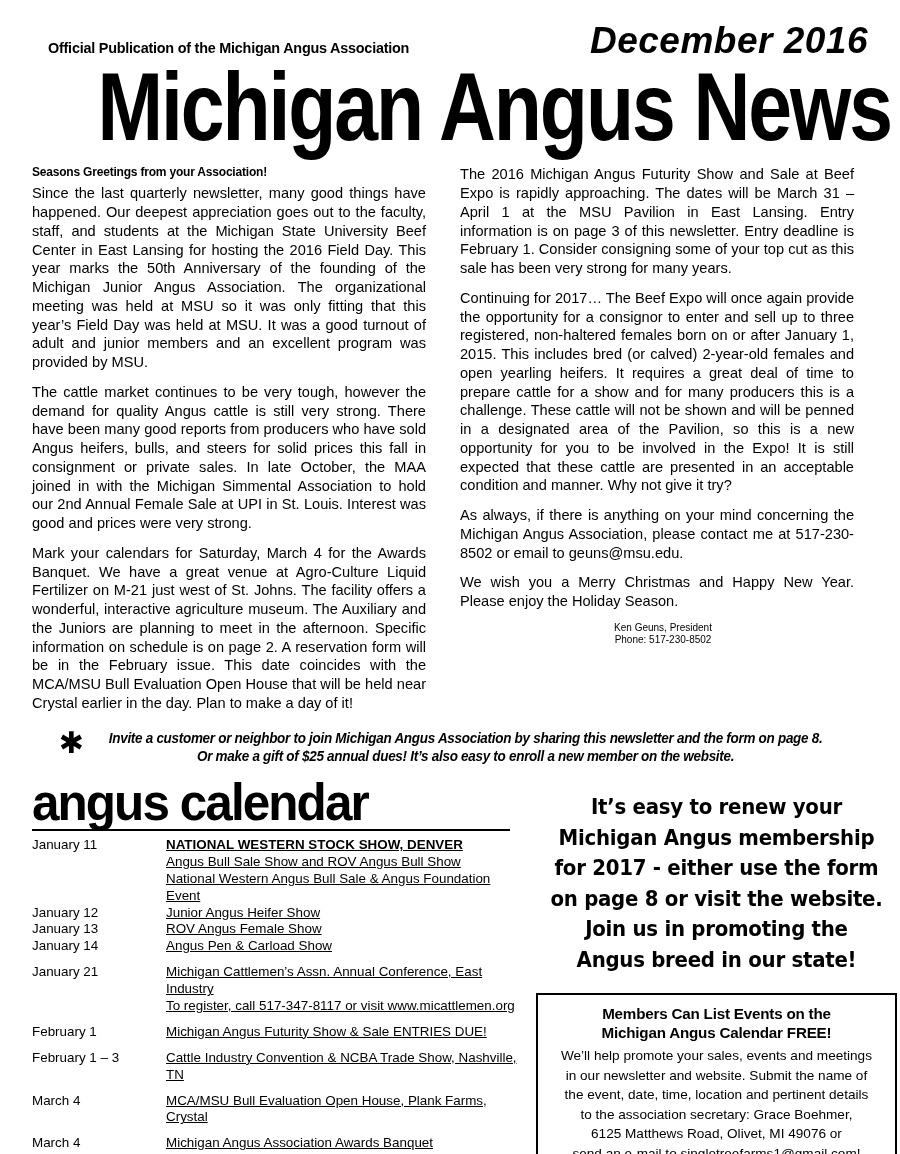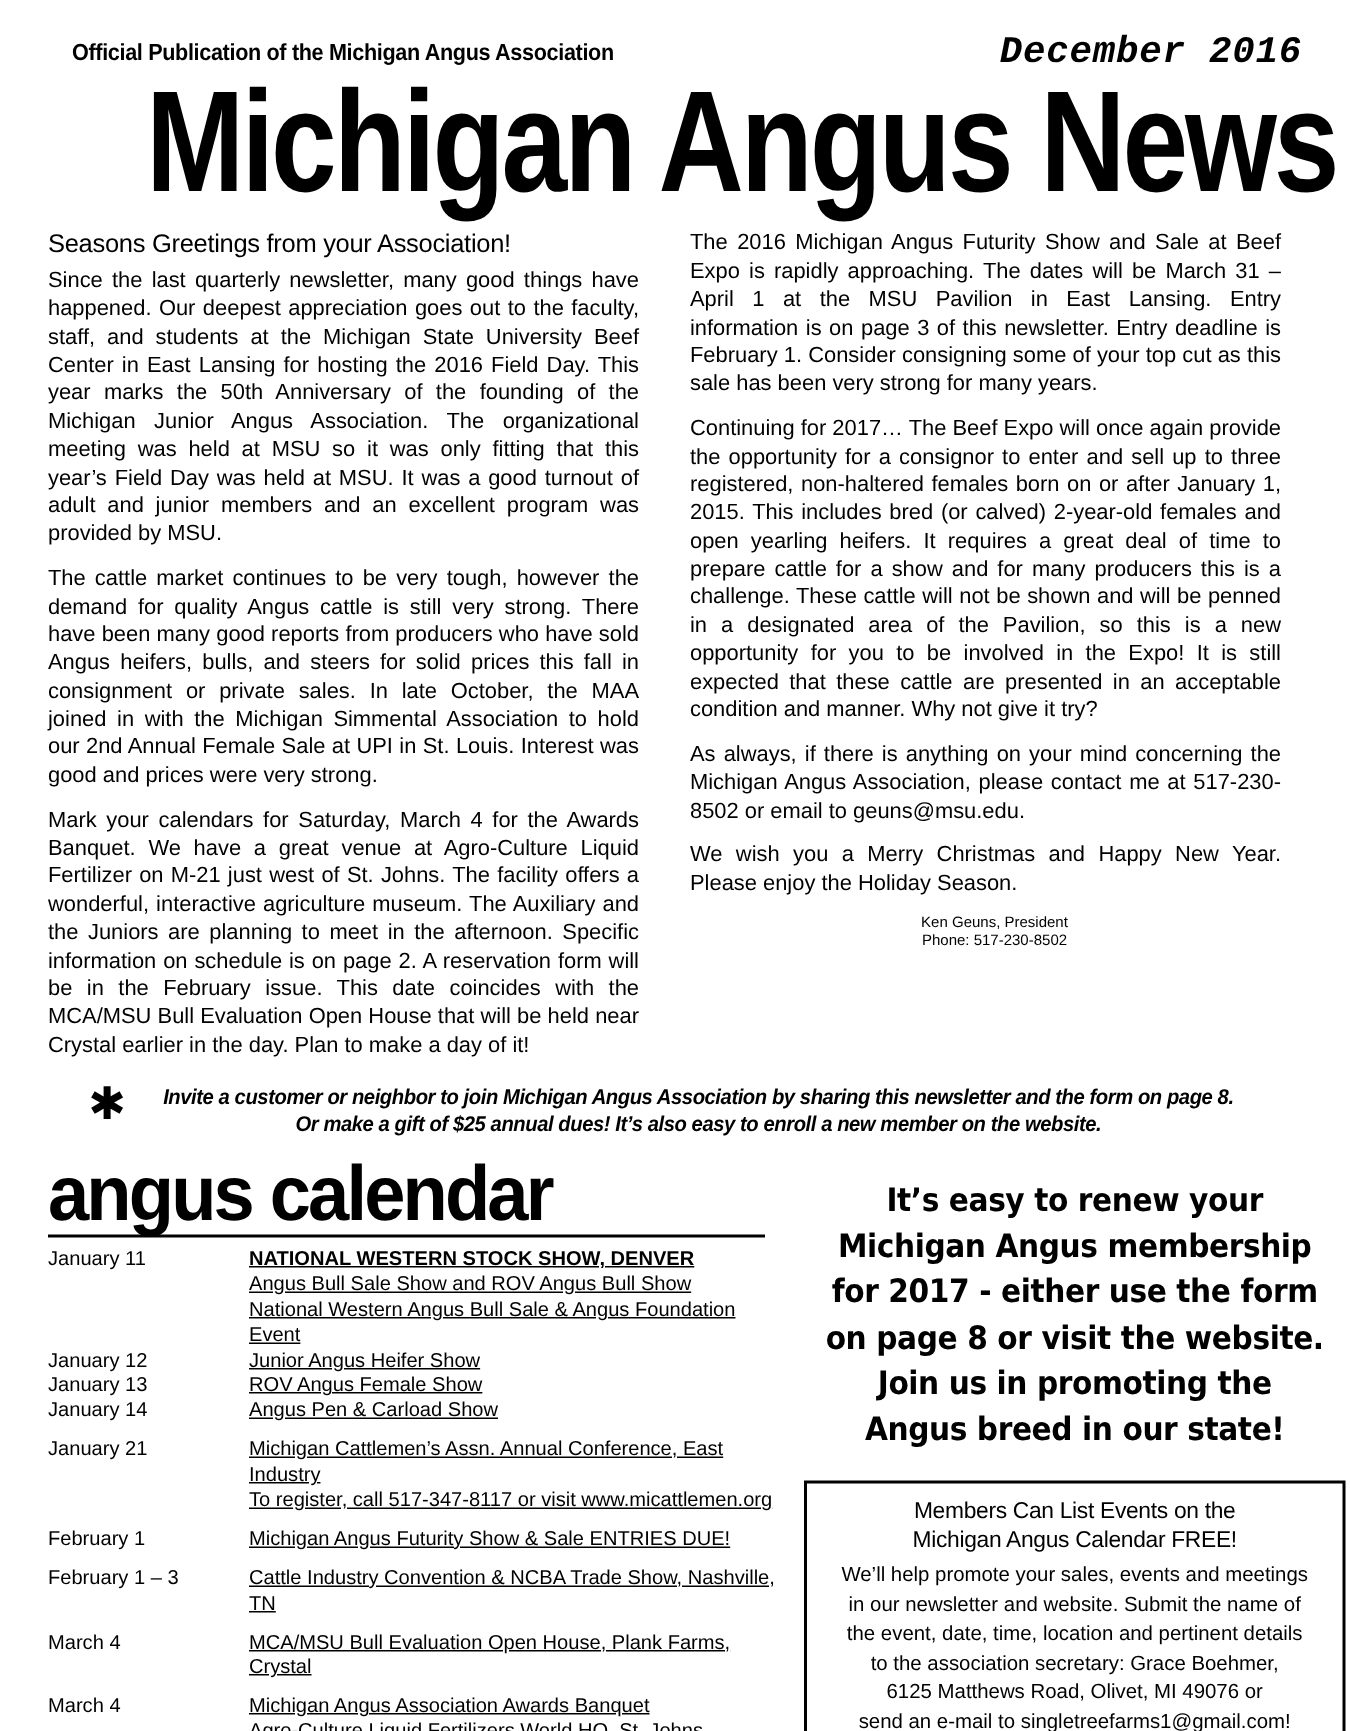--- a/index.html
+++ b/index.html
@@ -34,24 +34,24 @@
   .official-line {
     font-family: "Liberation Sans", sans-serif;
     font-weight: bold;
     font-size: 15.5px;
     letter-spacing: -0.25px;
     transform: scaleX(0.93);
     transform-origin: left bottom;
     white-space: nowrap;
   }
   .issue-date {
-    font-family: Liberation Mono, monospace;
+    font-family: Liberation Sans, sans-serif;
     font-style: italic;
     font-weight: bold;
-    font-size: 25px;
+    font-size: 37px;
     letter-spacing: 0.5px;
     white-space: nowrap;
     line-height: 1;
     margin-bottom: -2px;
   }
   .masthead-title {
     text-align: center;
     font-family: "Liberation Sans", sans-serif;
     font-weight: bold;
     font-size: 96px;
@@ -67,22 +67,22 @@
   .article {
     display: flex;
     gap: 22px;
     padding: 14px 32px 0 32px;
   }
   .col {
     width: 406px;
     flex: 0 0 406px;
   }
   .greeting-head {
-    font-size: 17px;
-    font-weight: normal;
+    font-size: 12px;
+    font-weight: bold;
     margin: 0 0 5px 0;
     letter-spacing: -0.2px;
   }
   .body-p {
     font-size: 14.6px;
     line-height: 1.285;
     text-align: justify;
     margin: 0 12px 11px 0;
     hyphens: auto;
   }
@@ -179,21 +179,21 @@
   .promo-script span { display: block; white-space: nowrap; }
 
   
   .notice-box {
     border: 2.5px solid #000;
     margin-top: 18px;
     padding: 10px 12px 12px 12px;
     text-align: center;
   }
   .notice-head {
-    font-weight: normal;
+    font-weight: bold;
     font-size: 15.2px;
     line-height: 1.22;
     margin-bottom: 4px;
     letter-spacing: -0.2px;
   }
   .notice-head span { display: block; }
   .notice-body {
     font-size: 13.6px;
     line-height: 1.44;
   }

